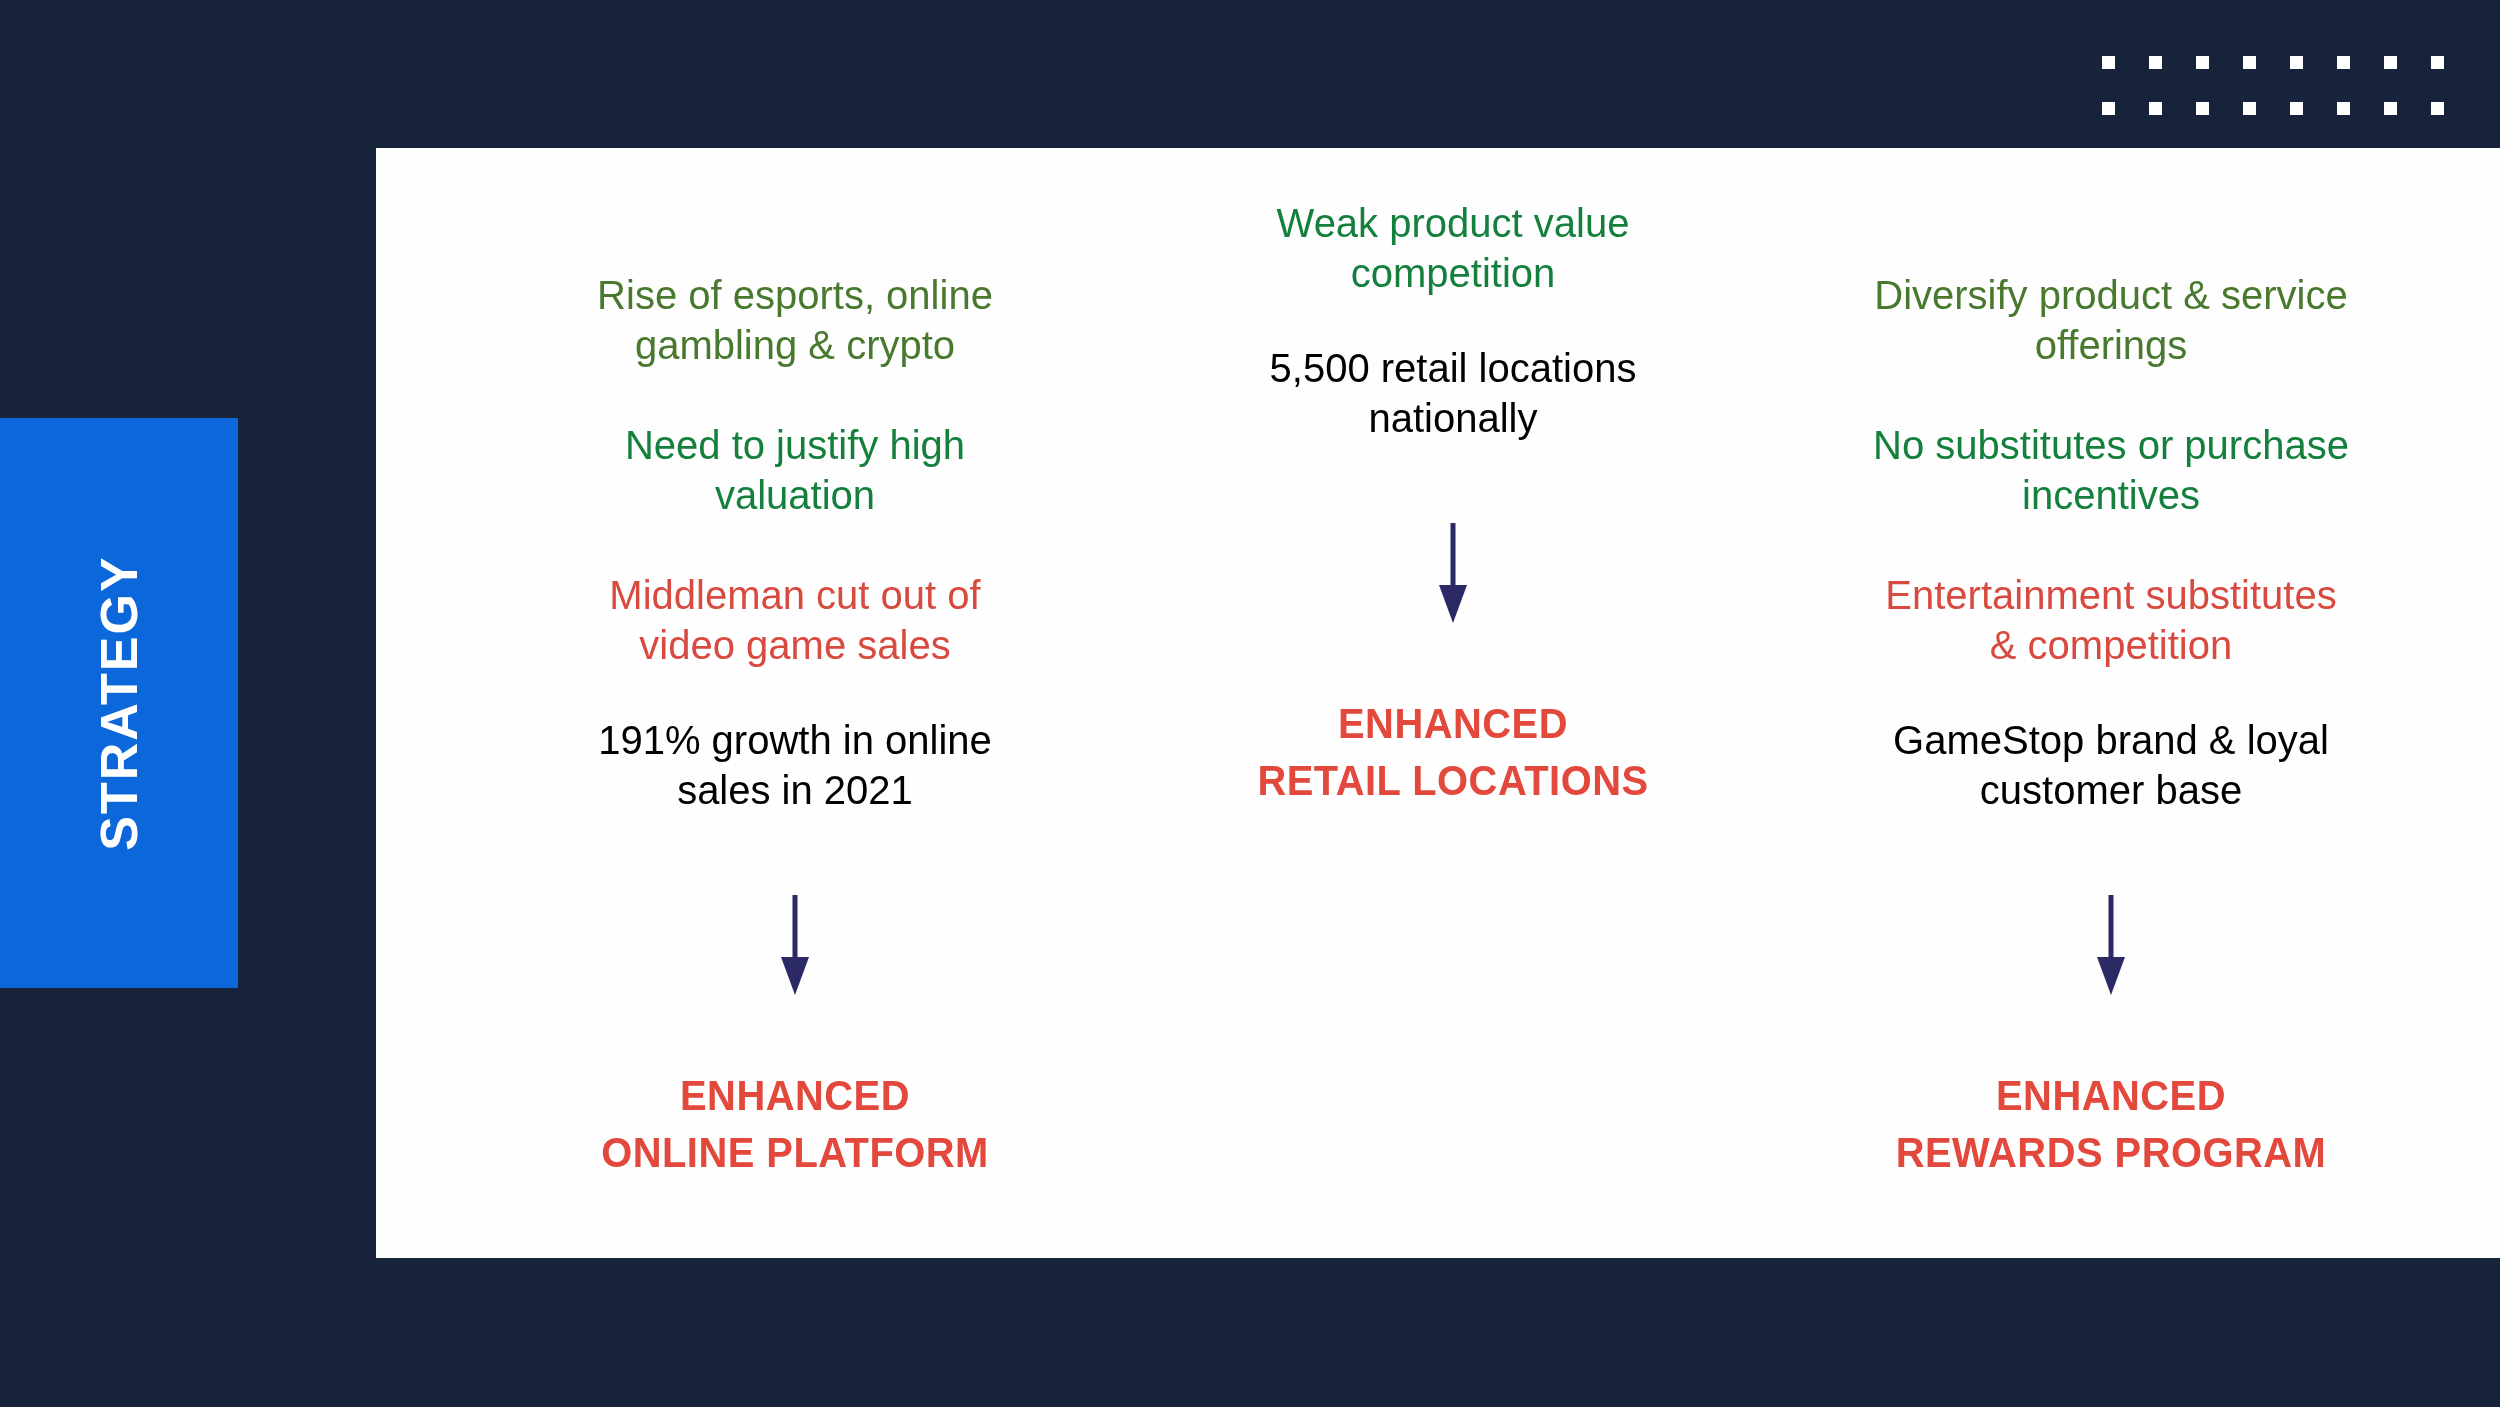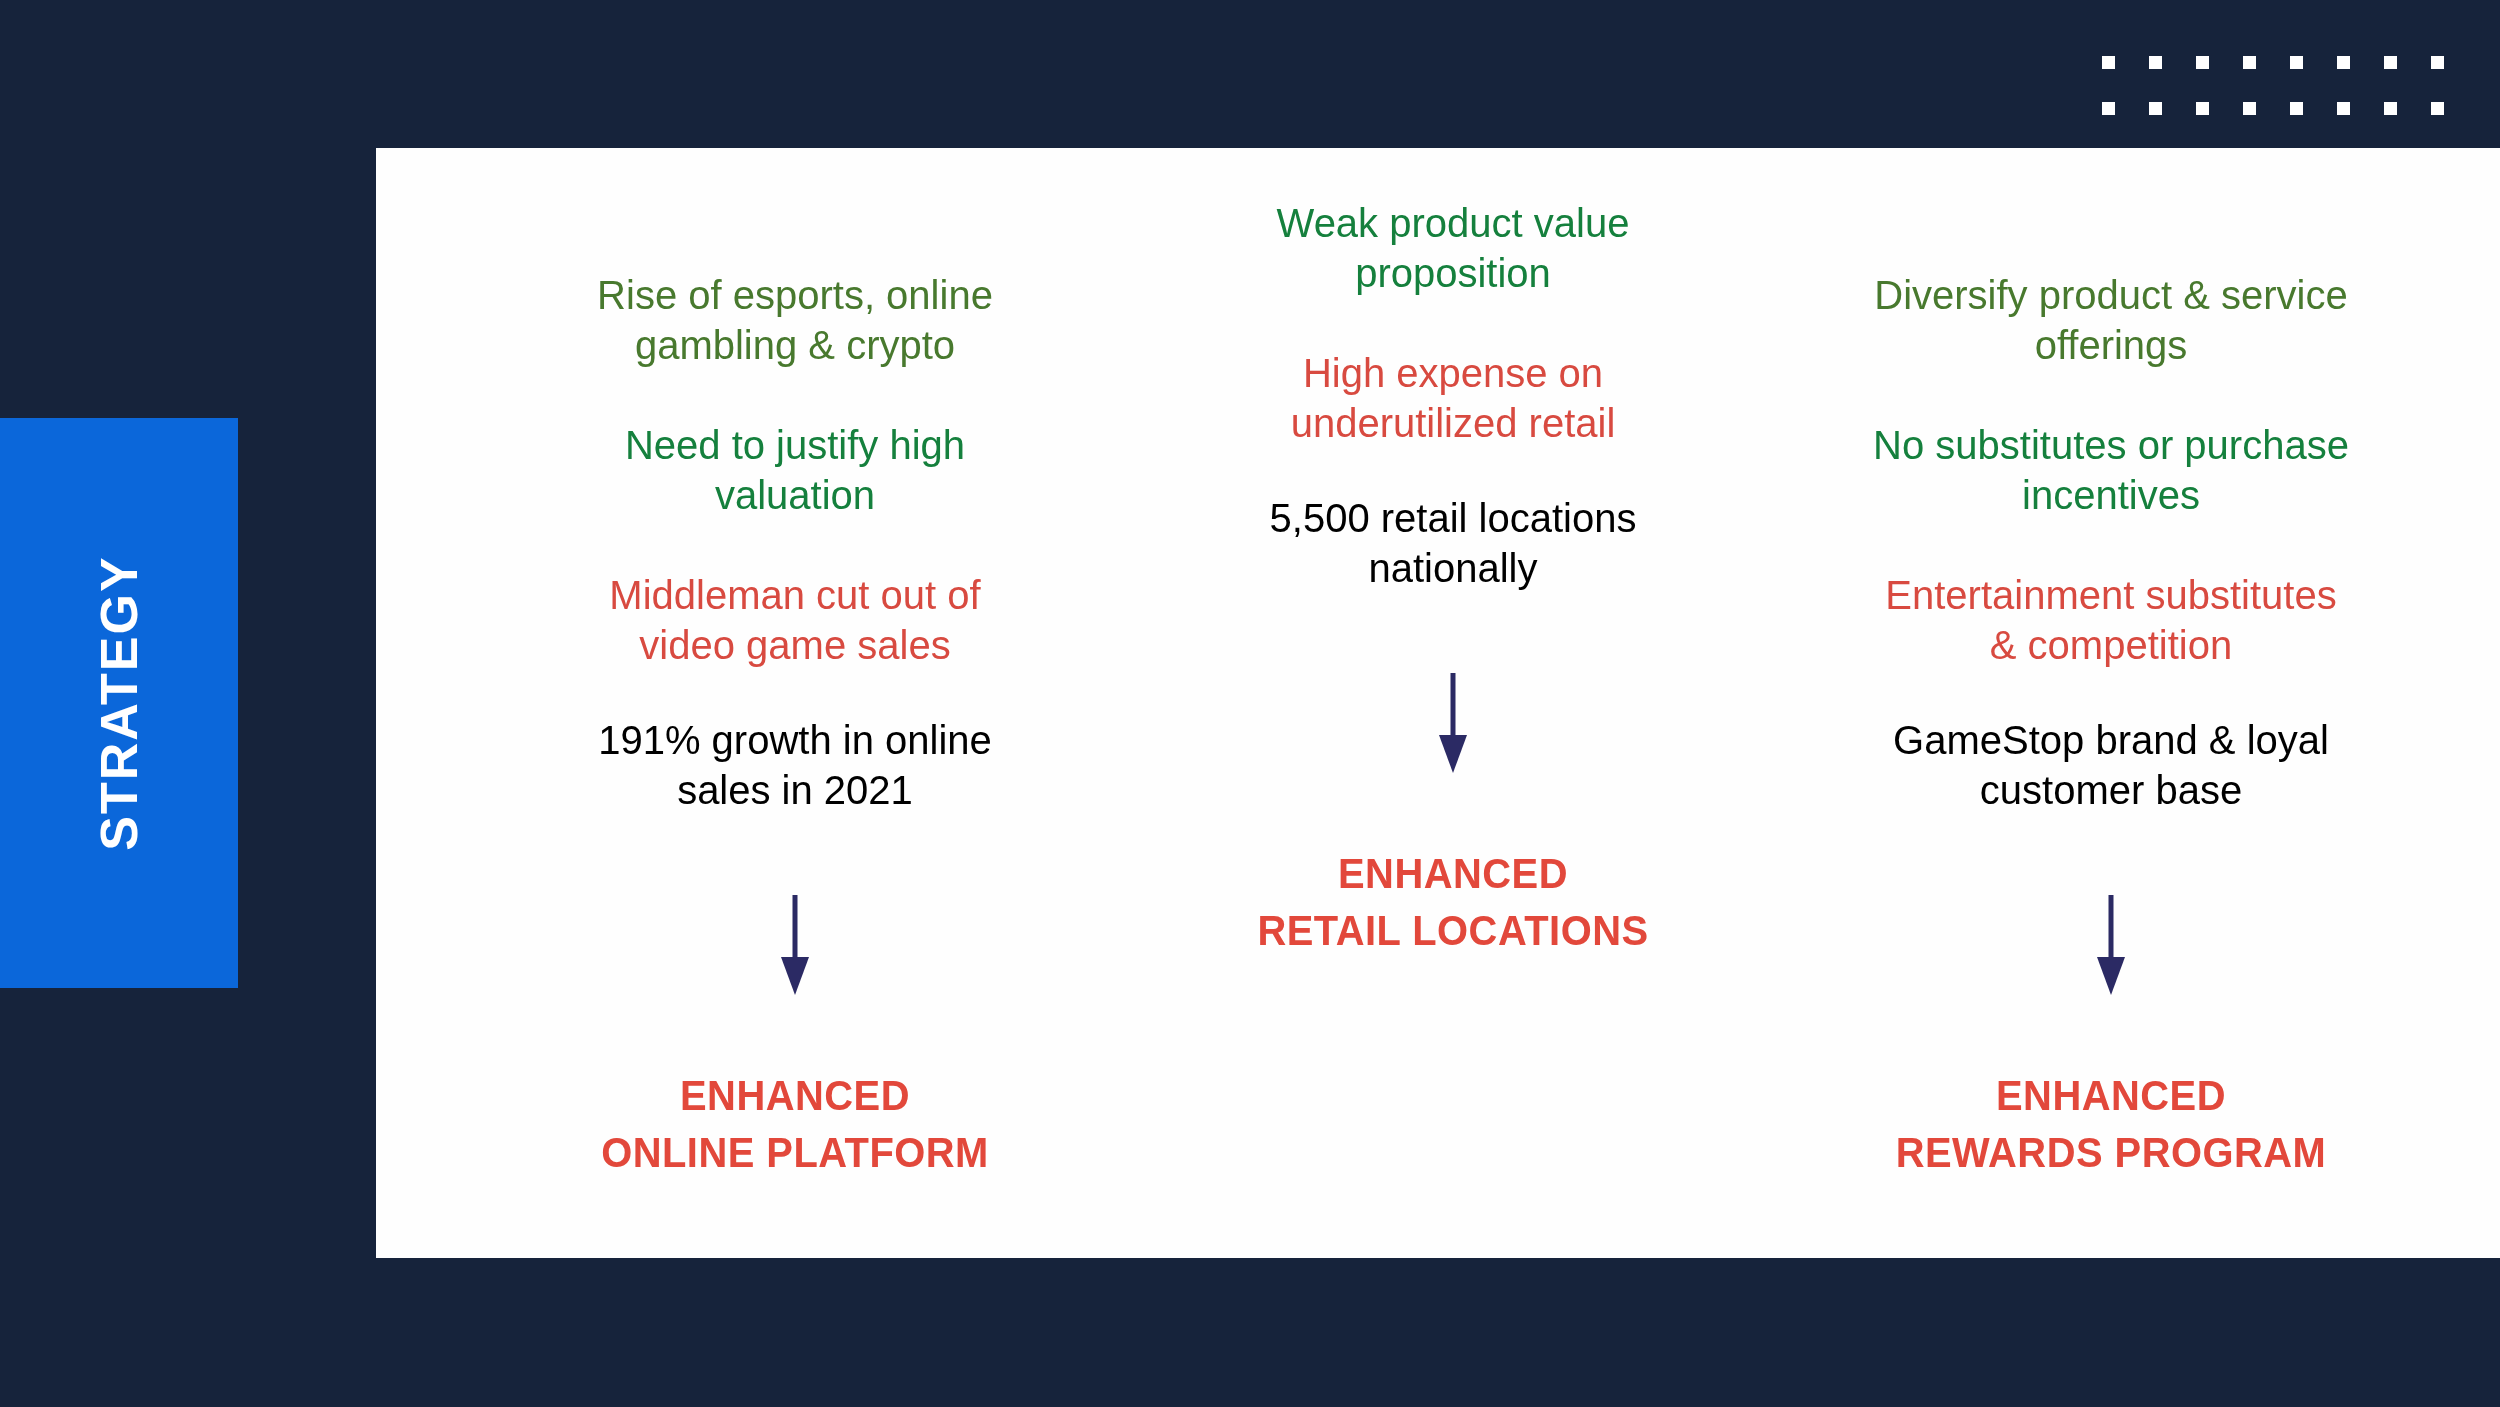--- a/index.html
+++ b/index.html
@@ -137,23 +137,21 @@
           <line x1="17" y1="0" x2="17" y2="66" stroke="#2B2A64" stroke-width="5"></line>
           <polygon points="17,100 3,62 31,62" fill="#2B2A64"></polygon>
         </svg>
       </div>
       <div class="outcome">ENHANCED
 ONLINE PLATFORM</div>
     </div>
 
     <div class="col">
       <div class="note blue">Weak product value
-proposition</div>
-      <div class="note red">High expense on
-underutilized retail</div>
+competition</div>
       <div class="note dark">5,500 retail locations
 nationally</div>
       <div class="arrow-wrap">
         <svg width="34" height="100" viewBox="0 0 34 100" xmlns="http://www.w3.org/2000/svg">
           <line x1="17" y1="0" x2="17" y2="66" stroke="#2B2A64" stroke-width="5"></line>
           <polygon points="17,100 3,62 31,62" fill="#2B2A64"></polygon>
         </svg>
       </div>
       <div class="outcome">ENHANCED
 RETAIL LOCATIONS</div>

